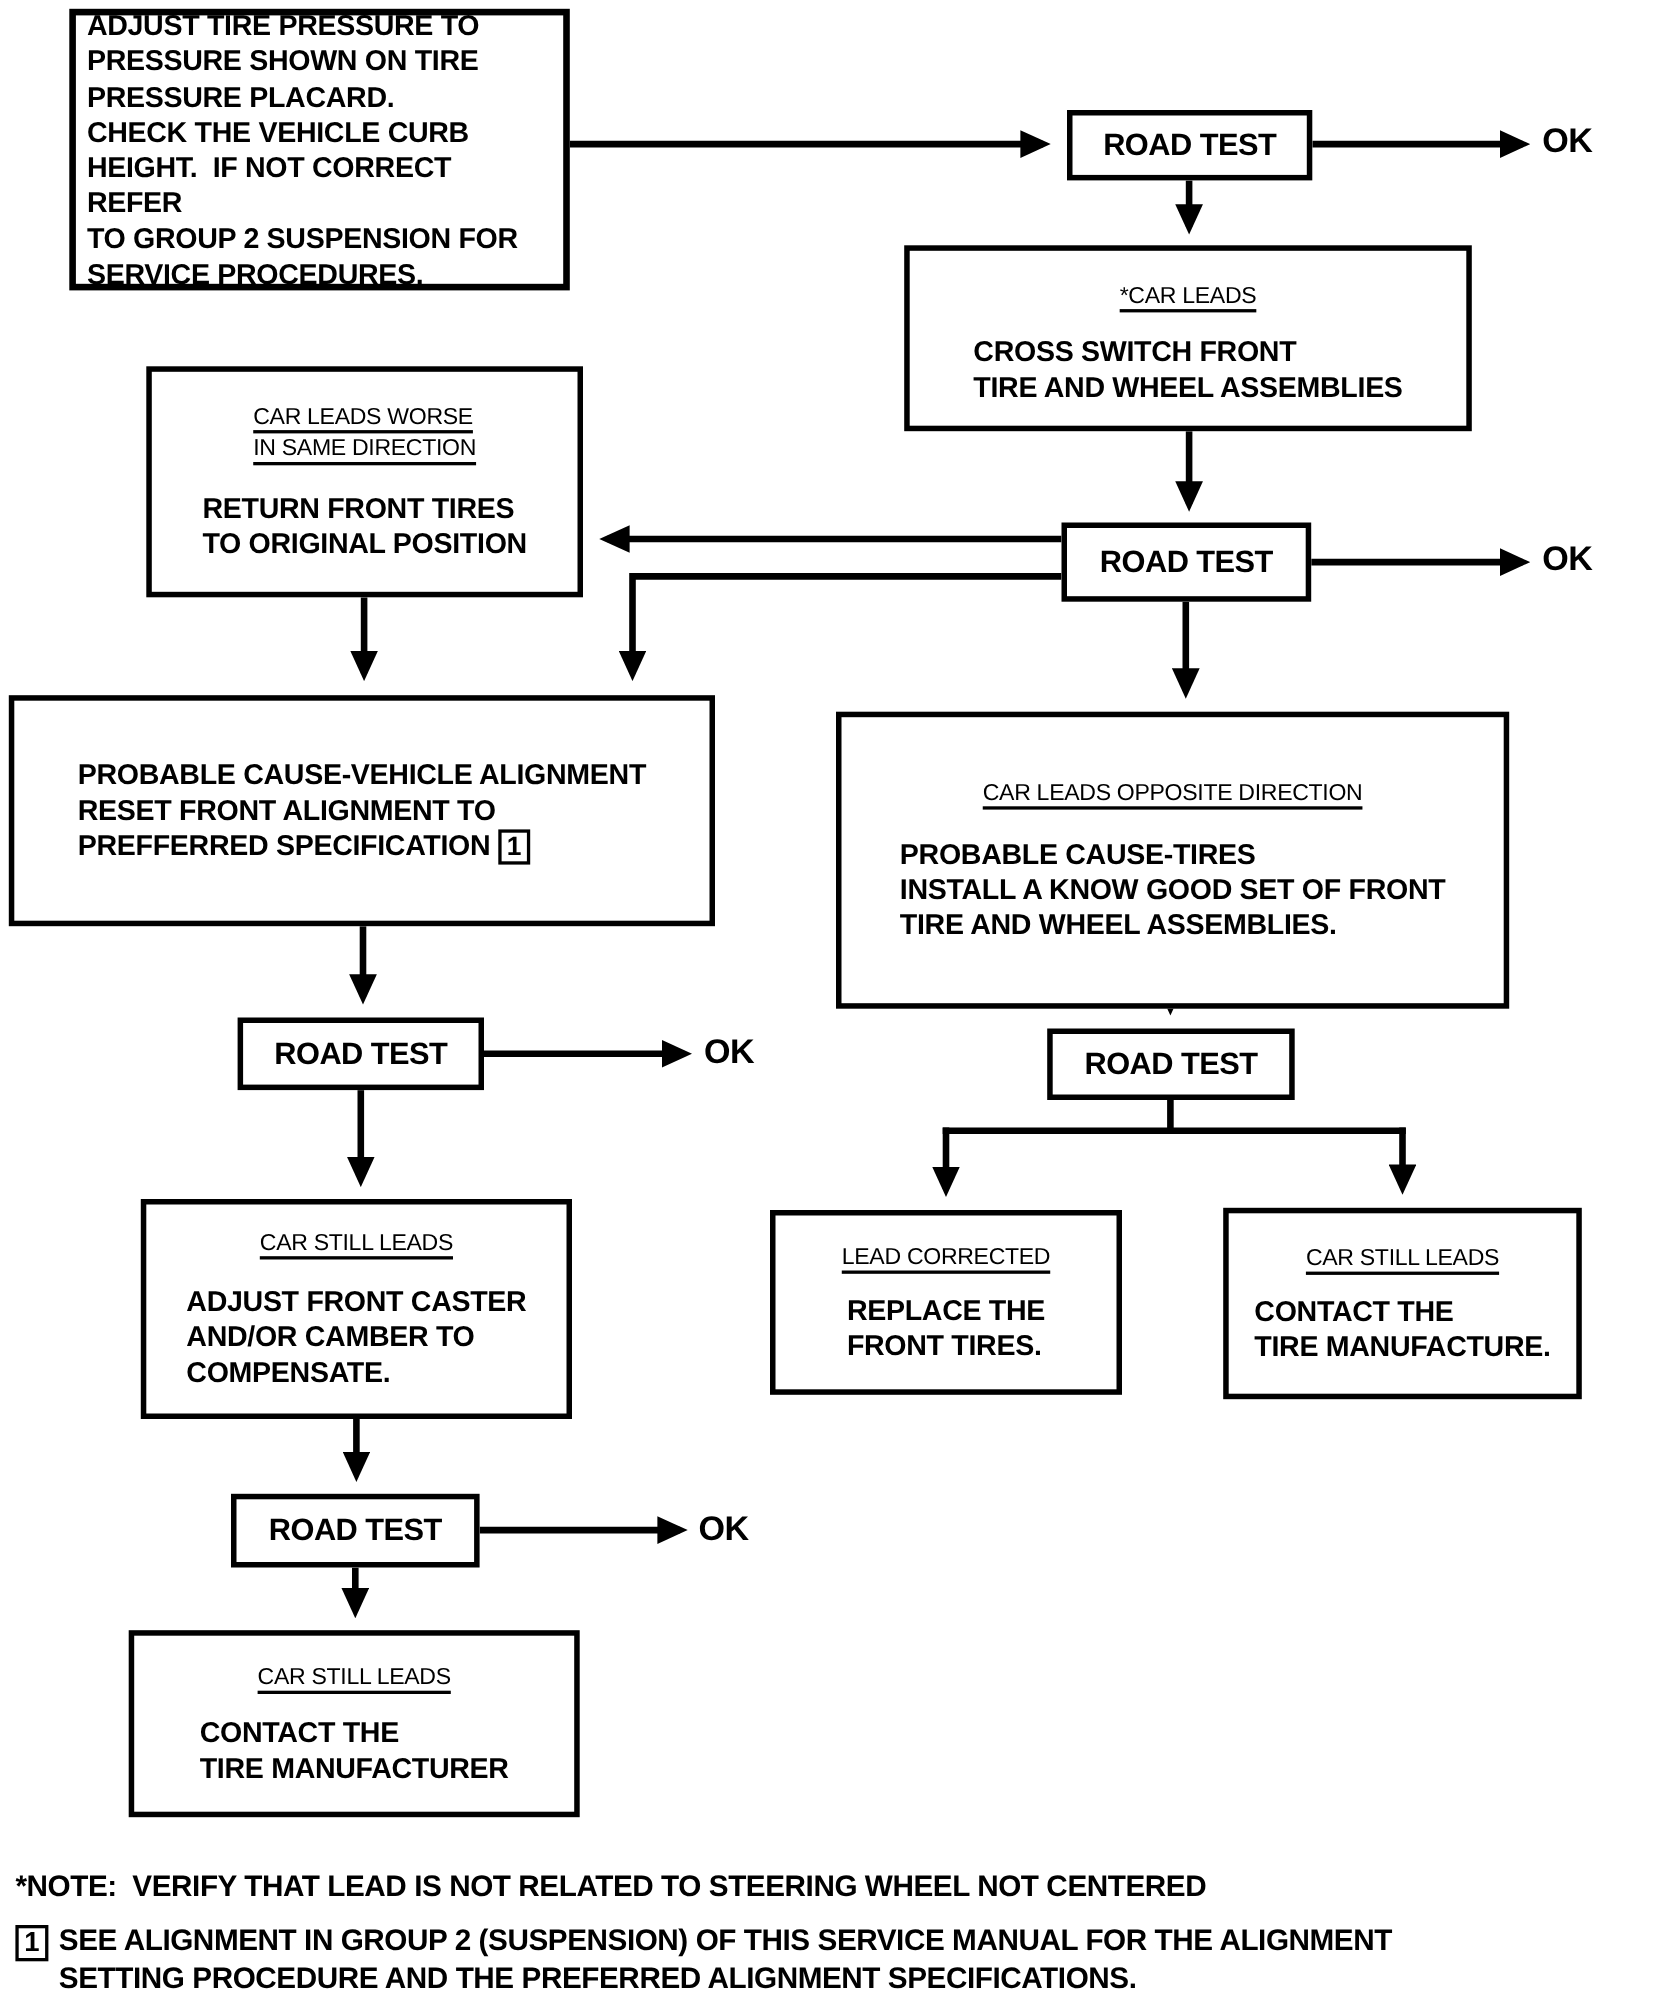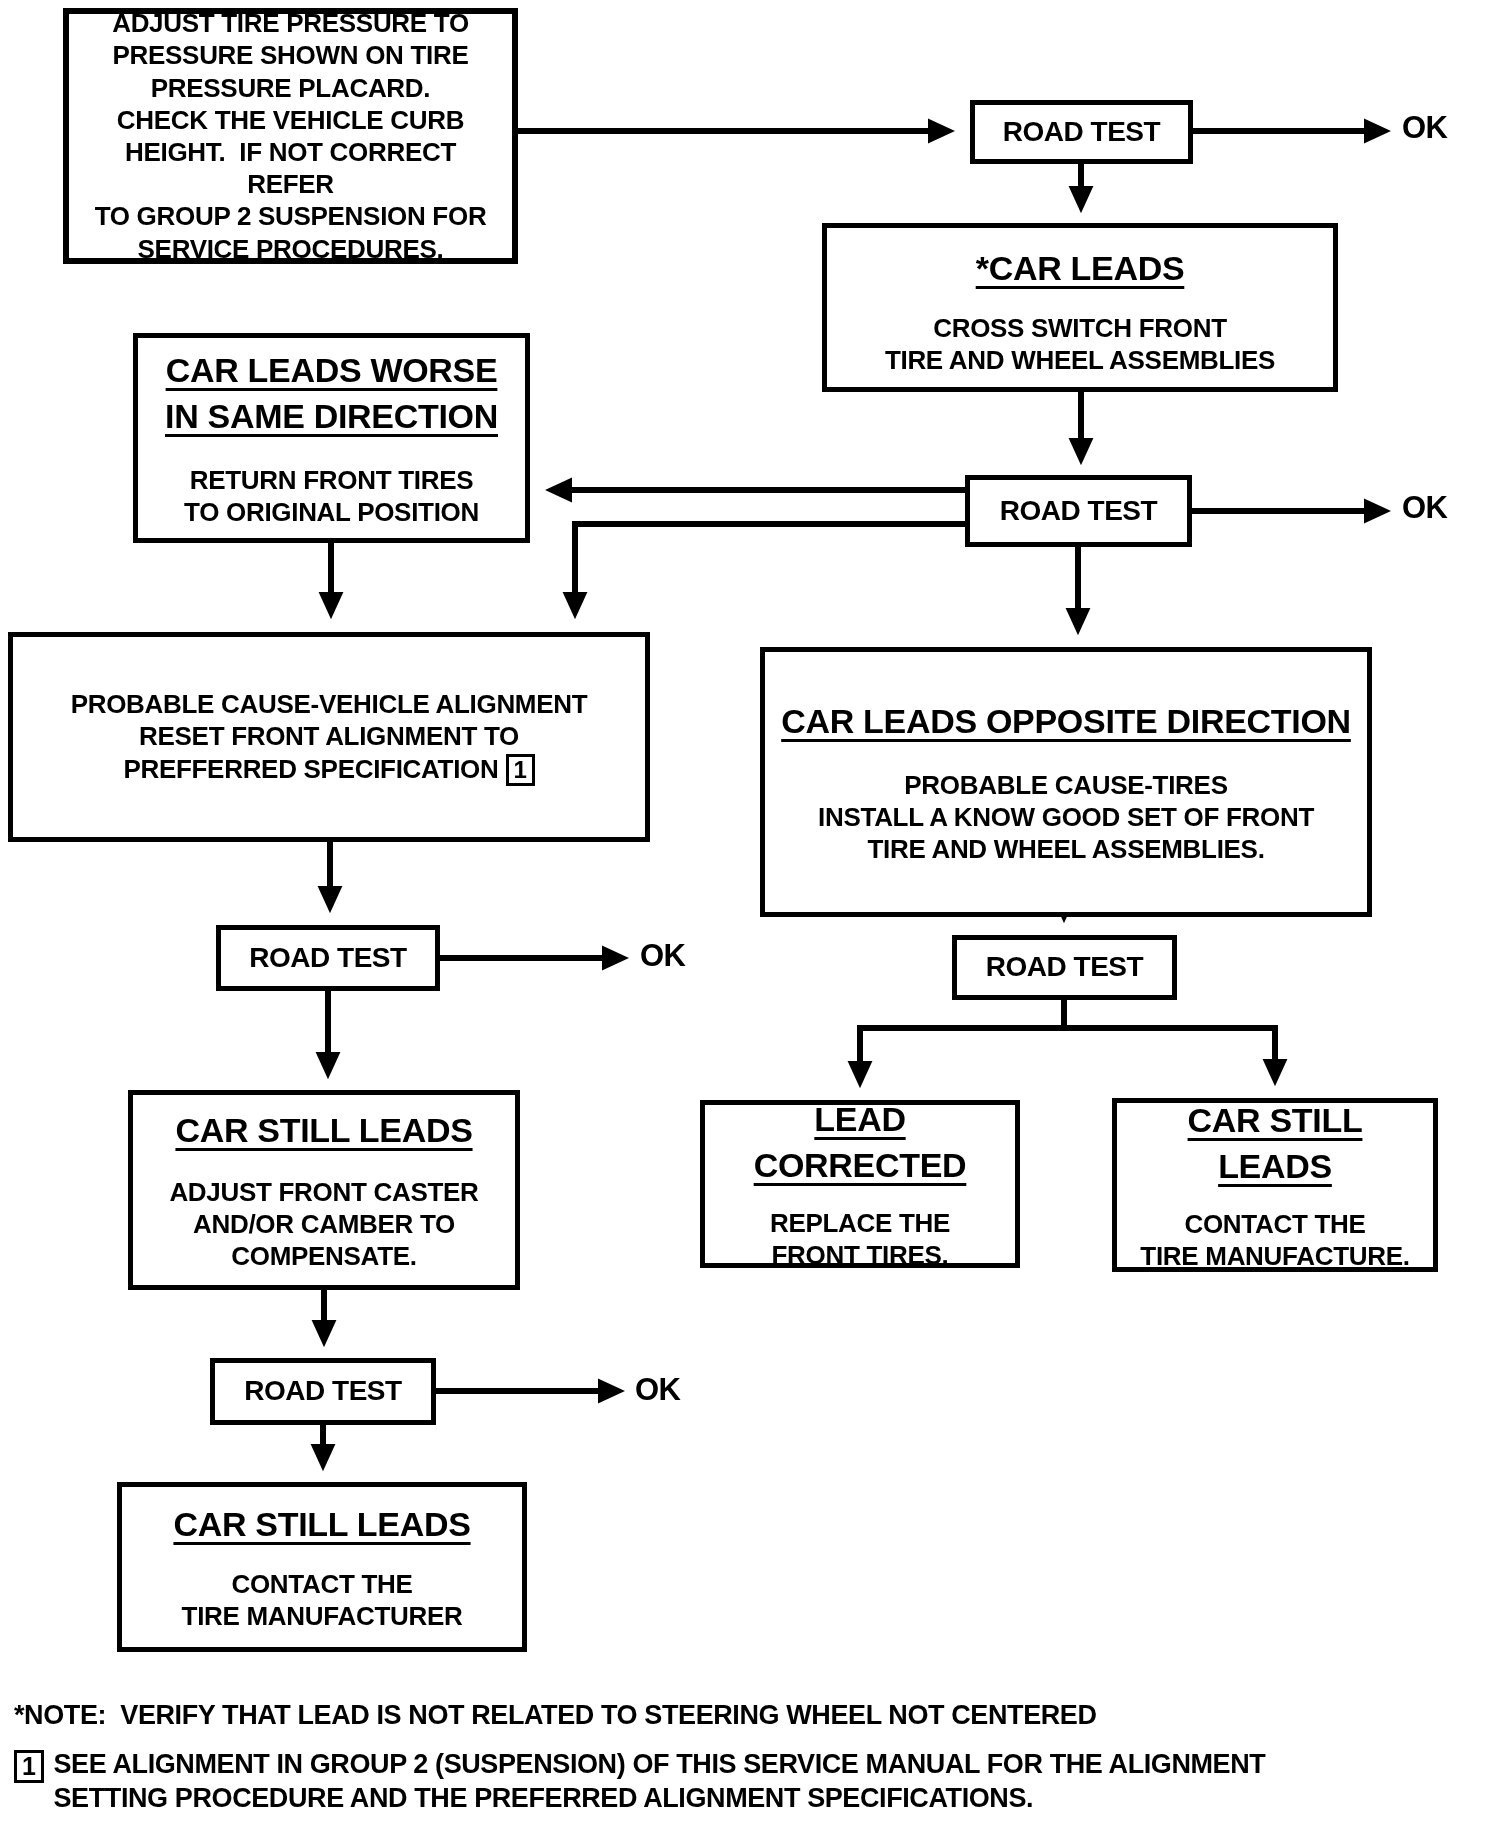--- a/index.html
+++ b/index.html
@@ -23,27 +23,26 @@
   }
   .box {
     position: absolute;
     box-sizing: border-box;
     border: 5px solid #000;
     background: #fff;
     display: flex;
     flex-direction: column;
     align-items: center;
     justify-content: center;
-    text-align: center;
     padding: 6px 10px;
   }
   .box.thick { border-width: 6px; }
   .title {
-    font-weight: bold;
-    font-size: 34px;
+    font-weight: normal;
+    font-size: 21px;
     line-height: 1.35;
     letter-spacing: -0.3px;
     white-space: pre-line;
     text-decoration: underline;
     text-decoration-thickness: 3px;
     text-underline-offset: 6px;
     margin-bottom: 26px;
   }
   .bodytext {
     font-weight: bold;

